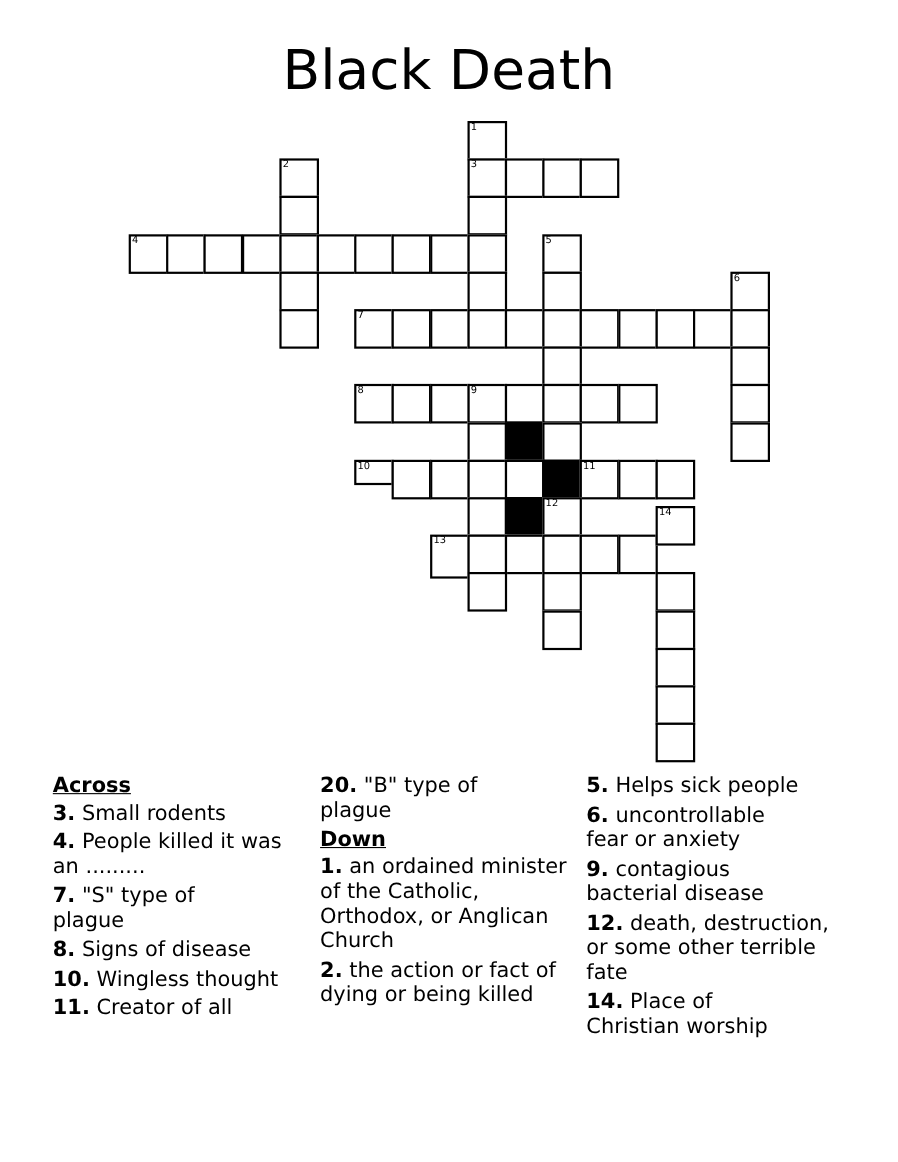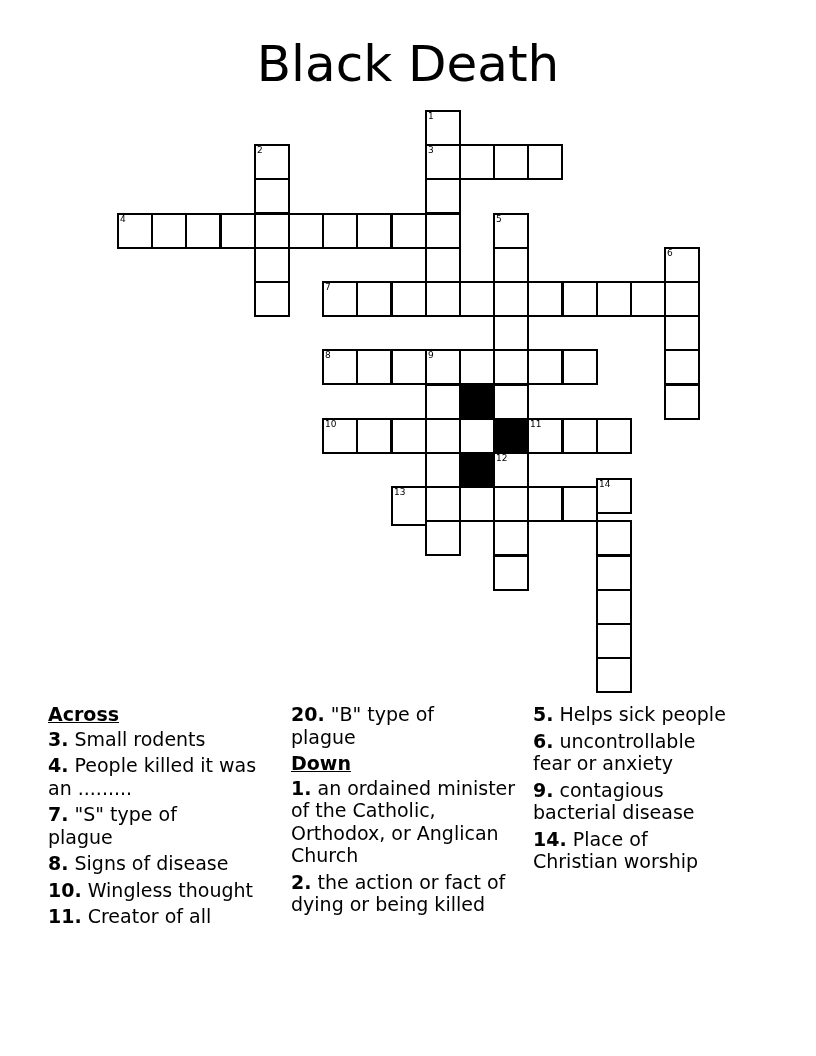--- a/index.html
+++ b/index.html
@@ -84,21 +84,21 @@
     </div>
     <div class="cell" style="left: 459px; top: 349px; width: 36px; height: 36px;"></div>
     <div class="cell" style="left: 493px; top: 349px; width: 36px; height: 36px;"></div>
     <div class="cell" style="left: 527px; top: 349px; width: 36px; height: 36px;"></div>
     <div class="cell" style="left: 562px; top: 349px; width: 36px; height: 36px;"></div>
     <div class="cell" style="left: 664px; top: 349px; width: 36px; height: 36px;"></div>
     <div class="cell" style="left: 425px; top: 384px; width: 36px; height: 36px;"></div>
     <div class="cell black" style="left: 459px; top: 384px; width: 36px; height: 36px;"></div>
     <div class="cell" style="left: 493px; top: 384px; width: 36px; height: 36px;"></div>
     <div class="cell" style="left: 664px; top: 384px; width: 36px; height: 36px;"></div>
-    <div class="cell" style="left: 322px; top: 418px; width: 36px; height: 36px;">
+    <div class="cell" style="left: 322px; top: 418px; width: 36px; height: 23px;">
       <span class="num">10</span>
     </div>
     <div class="cell" style="left: 356px; top: 418px; width: 36px; height: 36px;"></div>
     <div class="cell" style="left: 391px; top: 418px; width: 36px; height: 36px;"></div>
     <div class="cell" style="left: 425px; top: 418px; width: 36px; height: 36px;"></div>
     <div class="cell" style="left: 459px; top: 418px; width: 36px; height: 36px;"></div>
     <div class="cell black" style="left: 493px; top: 418px; width: 36px; height: 36px;"></div>
     <div class="cell" style="left: 527px; top: 418px; width: 36px; height: 36px;">
       <span class="num">11</span>
     </div>
@@ -110,21 +110,21 @@
       <span class="num">12</span>
     </div>
     <div class="cell" style="left: 391px; top: 486px; width: 36px; height: 40px;">
       <span class="num">13</span>
     </div>
     <div class="cell" style="left: 425px; top: 486px; width: 36px; height: 36px;"></div>
     <div class="cell" style="left: 459px; top: 486px; width: 36px; height: 36px;"></div>
     <div class="cell" style="left: 493px; top: 486px; width: 36px; height: 36px;"></div>
     <div class="cell" style="left: 527px; top: 486px; width: 36px; height: 36px;"></div>
     <div class="cell" style="left: 562px; top: 486px; width: 36px; height: 36px;"></div>
-    <div class="cell" style="left: 596px; top: 478px; width: 36px; height: 36px;">
+    <div class="cell" style="left: 596px; top: 460px; width: 36px; height: 36px;">
       <span class="num">14</span>
     </div>
     <div class="cell" style="left: 425px; top: 520px; width: 36px; height: 36px;"></div>
     <div class="cell" style="left: 493px; top: 520px; width: 36px; height: 36px;"></div>
     <div class="cell" style="left: 596px; top: 520px; width: 36px; height: 36px;"></div>
     <div class="cell" style="left: 493px; top: 555px; width: 36px; height: 36px;"></div>
     <div class="cell" style="left: 596px; top: 555px; width: 36px; height: 36px;"></div>
     <div class="cell" style="left: 596px; top: 589px; width: 36px; height: 36px;"></div>
     <div class="cell" style="left: 596px; top: 623px; width: 36px; height: 36px;"></div>
     <div class="cell" style="left: 596px; top: 657px; width: 36px; height: 36px;"></div>
@@ -144,14 +144,15 @@
   <div class="clue" style="width:160px"><b>20.</b><span> "B" type of plague</span></div>
   <div class="heading">Down</div>
   <div class="clue"><b>1.</b><span> an ordained minister of the Catholic, Orthodox, or Anglican Church</span></div>
   <div class="clue"><b>2.</b><span> the action or fact of dying or being killed</span></div>
 </div>
 
 <div class="clues col3">
   <div class="clue"><b>5.</b><span> Helps sick people</span></div>
   <div class="clue" style="width:190px"><b>6.</b><span> uncontrollable fear or anxiety</span></div>
   <div class="clue" style="width:190px"><b>9.</b><span> contagious bacterial disease</span></div>
+  <div class="clue" style="width:225px"><b>12.</b><span> death, destruction, or some other terrible fate</span></div>
   <div class="clue" style="width:190px"><b>14.</b><span> Place of Christian worship</span></div>
 </div>
 
 </body></html>

